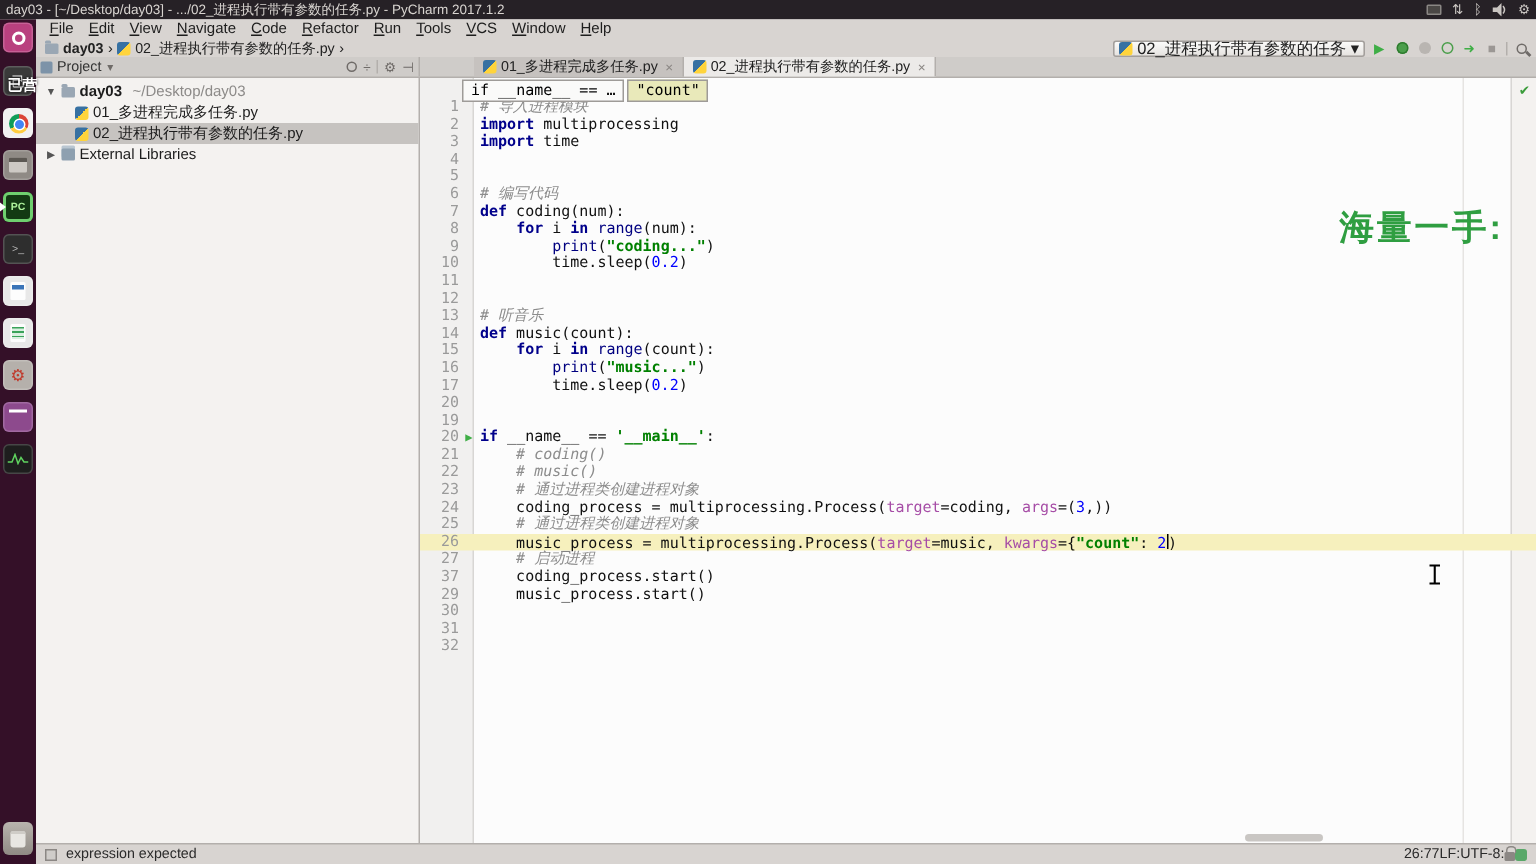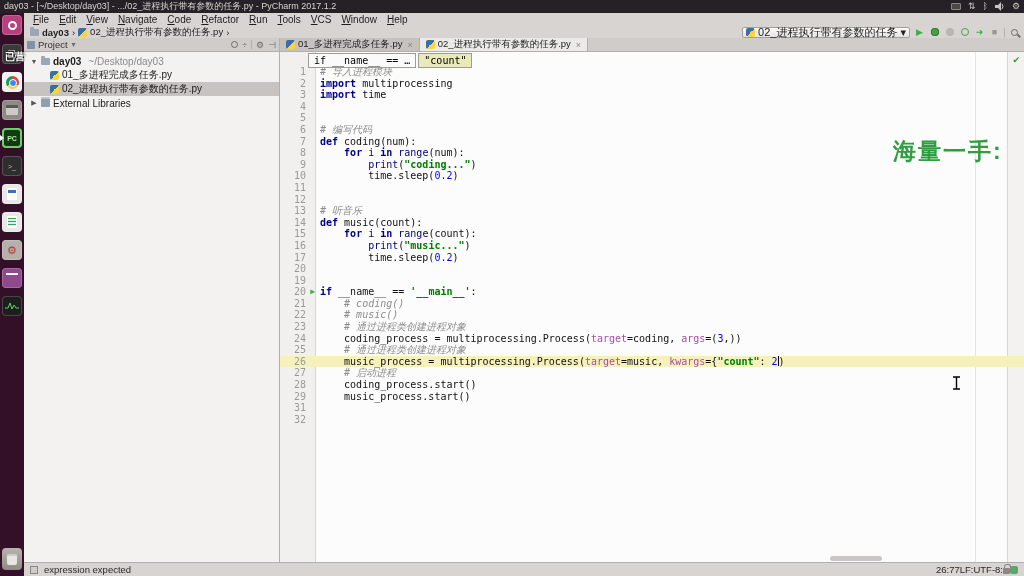--- a/index.html
+++ b/index.html
@@ -51,21 +51,21 @@
   .ib { width:11px; height:11px; display:flex; align-items:center; justify-content:center; font-size:9px; }
   .play-g { color:#3fae46; } .stop-g { color:#9b9794; }
   .bug-dot { width:8px; height:8px; border-radius:50%; background:#4b9e4b; box-shadow:0 0 0 1px #2e7b2e inset; }
   .cov-dot { width:8px; height:8px; border-radius:50%; background:#b9b5b1; }
   .rerun-dot { width:8px; height:8px; border-radius:50%; border:1.5px solid #4b9e4b; }
   .attach-ar { color:#3fae46; font-size:9px; }
   .mag { width:7px; height:7px; border:1.5px solid #6f6b68; border-radius:50%; position:relative; }
   .mag::after { content:""; position:absolute; left:5px; top:5px; width:4px; height:1.5px; background:#6f6b68; transform:rotate(45deg); }
   .vsep { width:1px; height:9px; background:#b3afac; }
 
-  .tabsrow { height:14px; display:flex; background:#cfccc9; border-bottom:1px solid #b3afac; }
+  .tabsrow { height:14px; display:flex; background:#cfccc9; border-bottom:1px solid #b3afac;gap:36px; }
   .projhead { width:256px; flex:none; display:flex; align-items:center; padding:0 3px; font-size:9.5px; color:#333;
     border-right:1px solid #b3afac; }
   .projhead .ph-icons { margin-left:auto; display:flex; gap:4px; align-items:center; color:#6f6b68; font-size:9px; }
   .proj-ico { width:8px; height:8px; background:#7d93a8; border-radius:1px; margin-right:3px; }
   .tab { display:flex; align-items:center; gap:3px; padding:0 6px; font-size:9.5px; color:#222;
     border-right:1px solid #b3afac; background:#c6c2bf; }
   .tab.active { background:#eceae8; }
   .tab .x { color:#8b8784; font-size:9px; margin-left:2px; }
 
   
@@ -393,26 +393,30 @@
             </div>
             <div class="cl active-row">
               <span class="ln">26</span>
               <span class="lc"><span class="tk-t">    music_process = multiprocessing.Process(</span><span class="tk-p">target</span><span class="tk-t">=music, </span><span class="tk-p">kwargs</span><span class="tk-t">={</span><span class="tk-s">"count"</span><span class="tk-t">: </span><span class="tk-n">2</span><span class="caret"></span><span class="tk-t">)</span></span>
             </div>
             <div class="cl">
               <span class="ln">27</span>
               <span class="lc"><span class="tk-c">    # 启动进程</span></span>
             </div>
             <div class="cl">
-              <span class="ln">28</span>
+              <span class="ln">37</span>
               <span class="lc"><span class="tk-t">    coding_process.start()</span></span>
             </div>
             <div class="cl">
               <span class="ln">29</span>
               <span class="lc"><span class="tk-t">    music_process.start()</span></span>
+            </div>
+            <div class="cl">
+              <span class="ln">30</span>
+              <span class="lc"></span>
             </div>
             <div class="cl">
               <span class="ln">31</span>
               <span class="lc"></span>
             </div>
             <div class="cl">
               <span class="ln">32</span>
               <span class="lc"></span>
             </div>
           </div>

